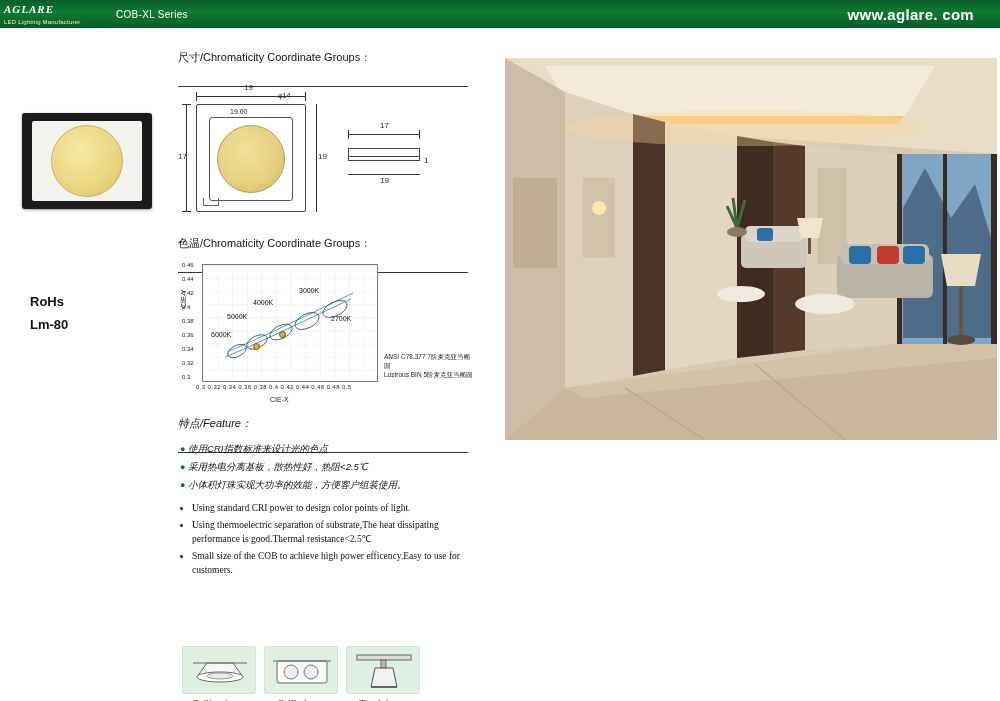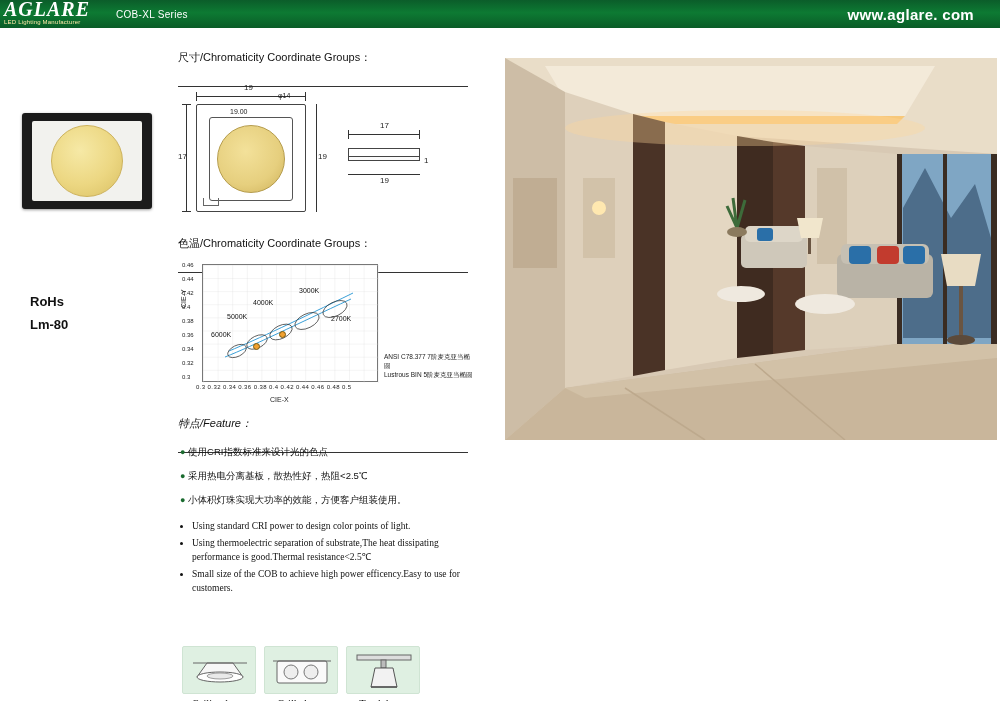--- a/index.html
+++ b/index.html
@@ -14,21 +14,21 @@
   }
   
   .header {
     position:absolute; top:0; left:0; width:1000px; height:28px;
     background:linear-gradient(to bottom,#0b5d2a 0%, #0d7a33 45%, #0a5c27 100%);
     display:flex; align-items:center;
   }
   .logo-wrap { width:108px; height:28px; position:relative; padding-left:4px; }
   .logo-main {
     font-family:"Liberation Serif", serif;
-    font-size:20px; font-weight:bold; font-style:italic;
+    font-size:11px; font-weight:bold; font-style:italic;
     color:#fff; letter-spacing:1px; line-height:17px; padding-top:1px;
   }
   .logo-sub {
     font-size:6px; color:#ffe9a8; letter-spacing:.2px; line-height:8px;
   }
   .header-series {
     color:#fff; font-size:10px; margin-left:8px; letter-spacing:.3px;
   }
   .header-url {
     margin-left:auto; margin-right:26px;
@@ -107,21 +107,21 @@
   }
   .cie-label-x { position:absolute; left:92px; top:136px; font-size:7px; color:#222; }
   .cie-ytick { position:absolute; font-size:6px; color:#222; left:4px; }
   .cie-xticks { position:absolute; left:18px; top:124px; font-size:6px; color:#222; letter-spacing:.4px; }
   .cie-note { position:absolute; left:206px; top:92px; width:92px; font-size:6.5px; color:#222; line-height:9px; }
   .cct-tag { position:absolute; font-size:7px; color:#111; }
   .dot { position:absolute; width:7px; height:7px; border-radius:50%; border:1px solid #7a5a10; }
 
   
   .feat-list { position:absolute; left:180px; top:412px; width:300px; }
-  .feat-cn { font-size:9.5px; color:#111; line-height:24px; }
+  .feat-cn { font-size:9.5px; color:#111; line-height:17px;font-style:italic; }
   .feat-cn .b { color:#1a6b2f; font-size:9px; }
   .feat-en { font-family:"Liberation Serif", serif; font-size:9.5px; color:#111; line-height:14px; margin-top:7px; }
   .feat-en li { margin-bottom:3px; }
   .feat-en ul { margin:0; padding-left:12px; }
 
   
   .lamps { position:absolute; left:182px; top:618px; width:300px; height:80px; display:flex; gap:8px; }
   .lamp-item { width:74px; }
   .lamp-box {
     width:74px; height:48px; background:#dff0e2; border:1px solid #cfe4d3;

